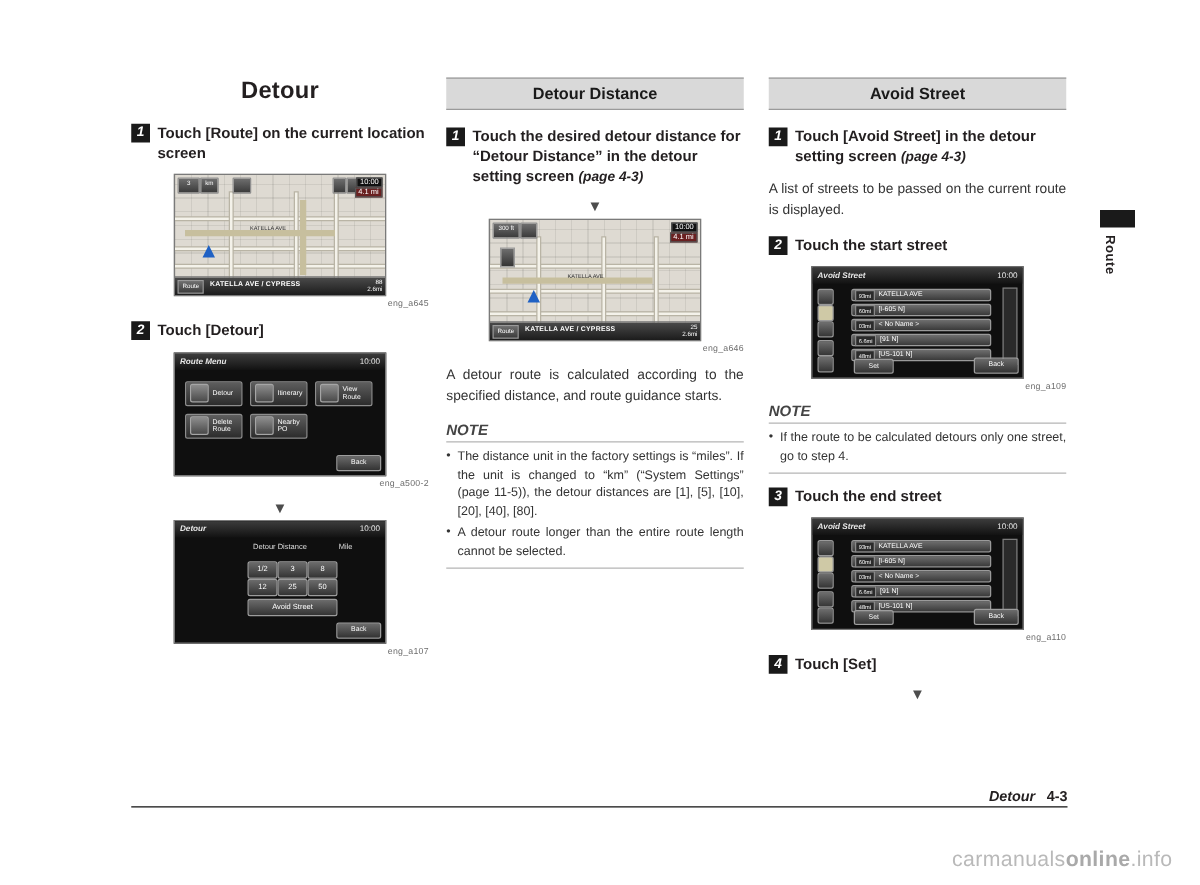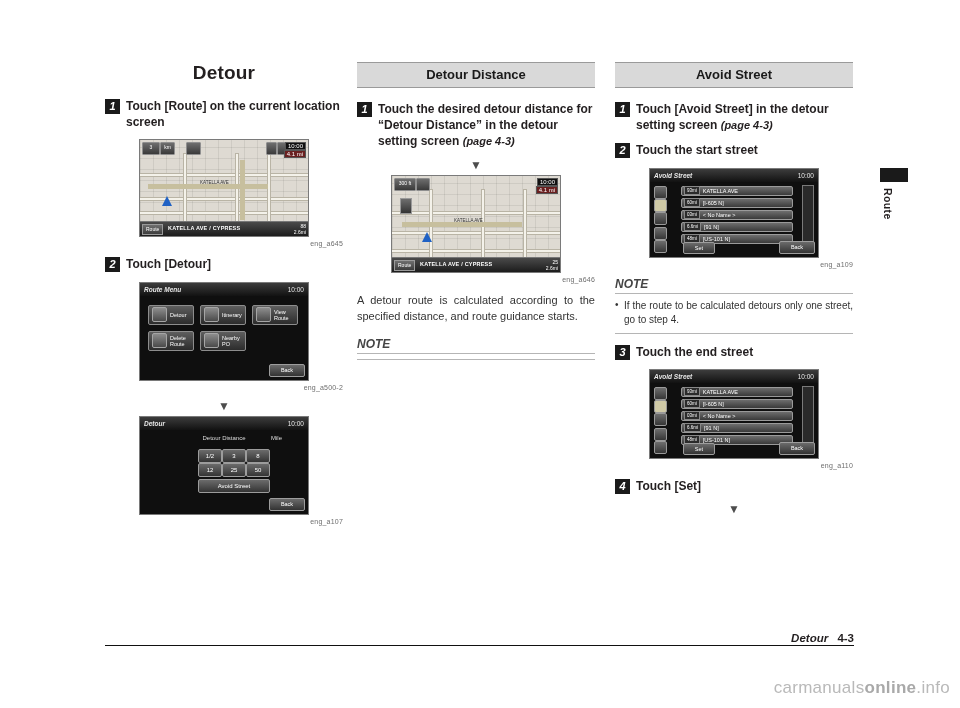--- a/index.html
+++ b/index.html
@@ -79,21 +79,21 @@
   .tab-blk{
     position:absolute;left:880px;top:168px;width:28px;height:14px;background:#1a1a1a;
   }
   .tab-label{
     position:absolute;left:880px;top:188px;width:14px;font-size:10.5px;font-weight:bold;
     writing-mode:vertical-rl;letter-spacing:.4px;
   }
 
   
   .wm{
-    position:absolute;right:10px;bottom:10px;font-size:17px;color:#b9b9b9;letter-spacing:.3px;
+    position:absolute;right:22px;bottom:10px;font-size:17px;color:#b9b9b9;letter-spacing:.3px;
   }
   .wm b{color:#a9a9a9;font-weight:bold;}
 
   
   .shot{
     background:#111;border:1px solid #7a7a7a;position:relative;overflow:hidden;
     margin:0 auto;
   }
   .shot.map{
     width:168px;height:96px;background:#d9d9d2;
@@ -345,36 +345,39 @@
         </div>
       </div>
     </div>
     <div class="caption">eng_a646</div>
 
     <p class="para light">A detour route is calculated according to the specified distance, and route guidance starts.</p>
 
     <div class="note-blk">
       <div class="note-title">NOTE</div>
       <div class="note-rule"></div>
+      <div class="note-item">The distance unit in the factory settings is “miles”. If the unit is changed to “km” (“System Settings” (page 11-5)), the detour distances are [1], [5], [10], [20], [40], [80].</div>
+      <div class="note-item">A detour route longer than the entire route length cannot be selected.</div>
       <div class="note-rule-bot"></div>
     </div>
   </div>
 
   <div class="col col3">
     <div class="sec-head">Avoid Street</div>
 
 
     <div class="step">
       <div class="stepnum">1</div>
       <div class="steptext">
         <span>Touch [Avoid Street] in the detour setting screen</span>
         <span class="ital">(page 4-3)</span>
       </div>
     </div>
 
+    <p class="para light">A list of streets to be passed on the current route is displayed.</p>
 
     <div class="step">
       <div class="stepnum">2</div>
       <div class="steptext">Touch the start street</div>
     </div>
 
     <div class="shot avoid">
       <div class="menu-head">
         <span>Avoid Street</span>
         <span class="clk">10:00</span>

